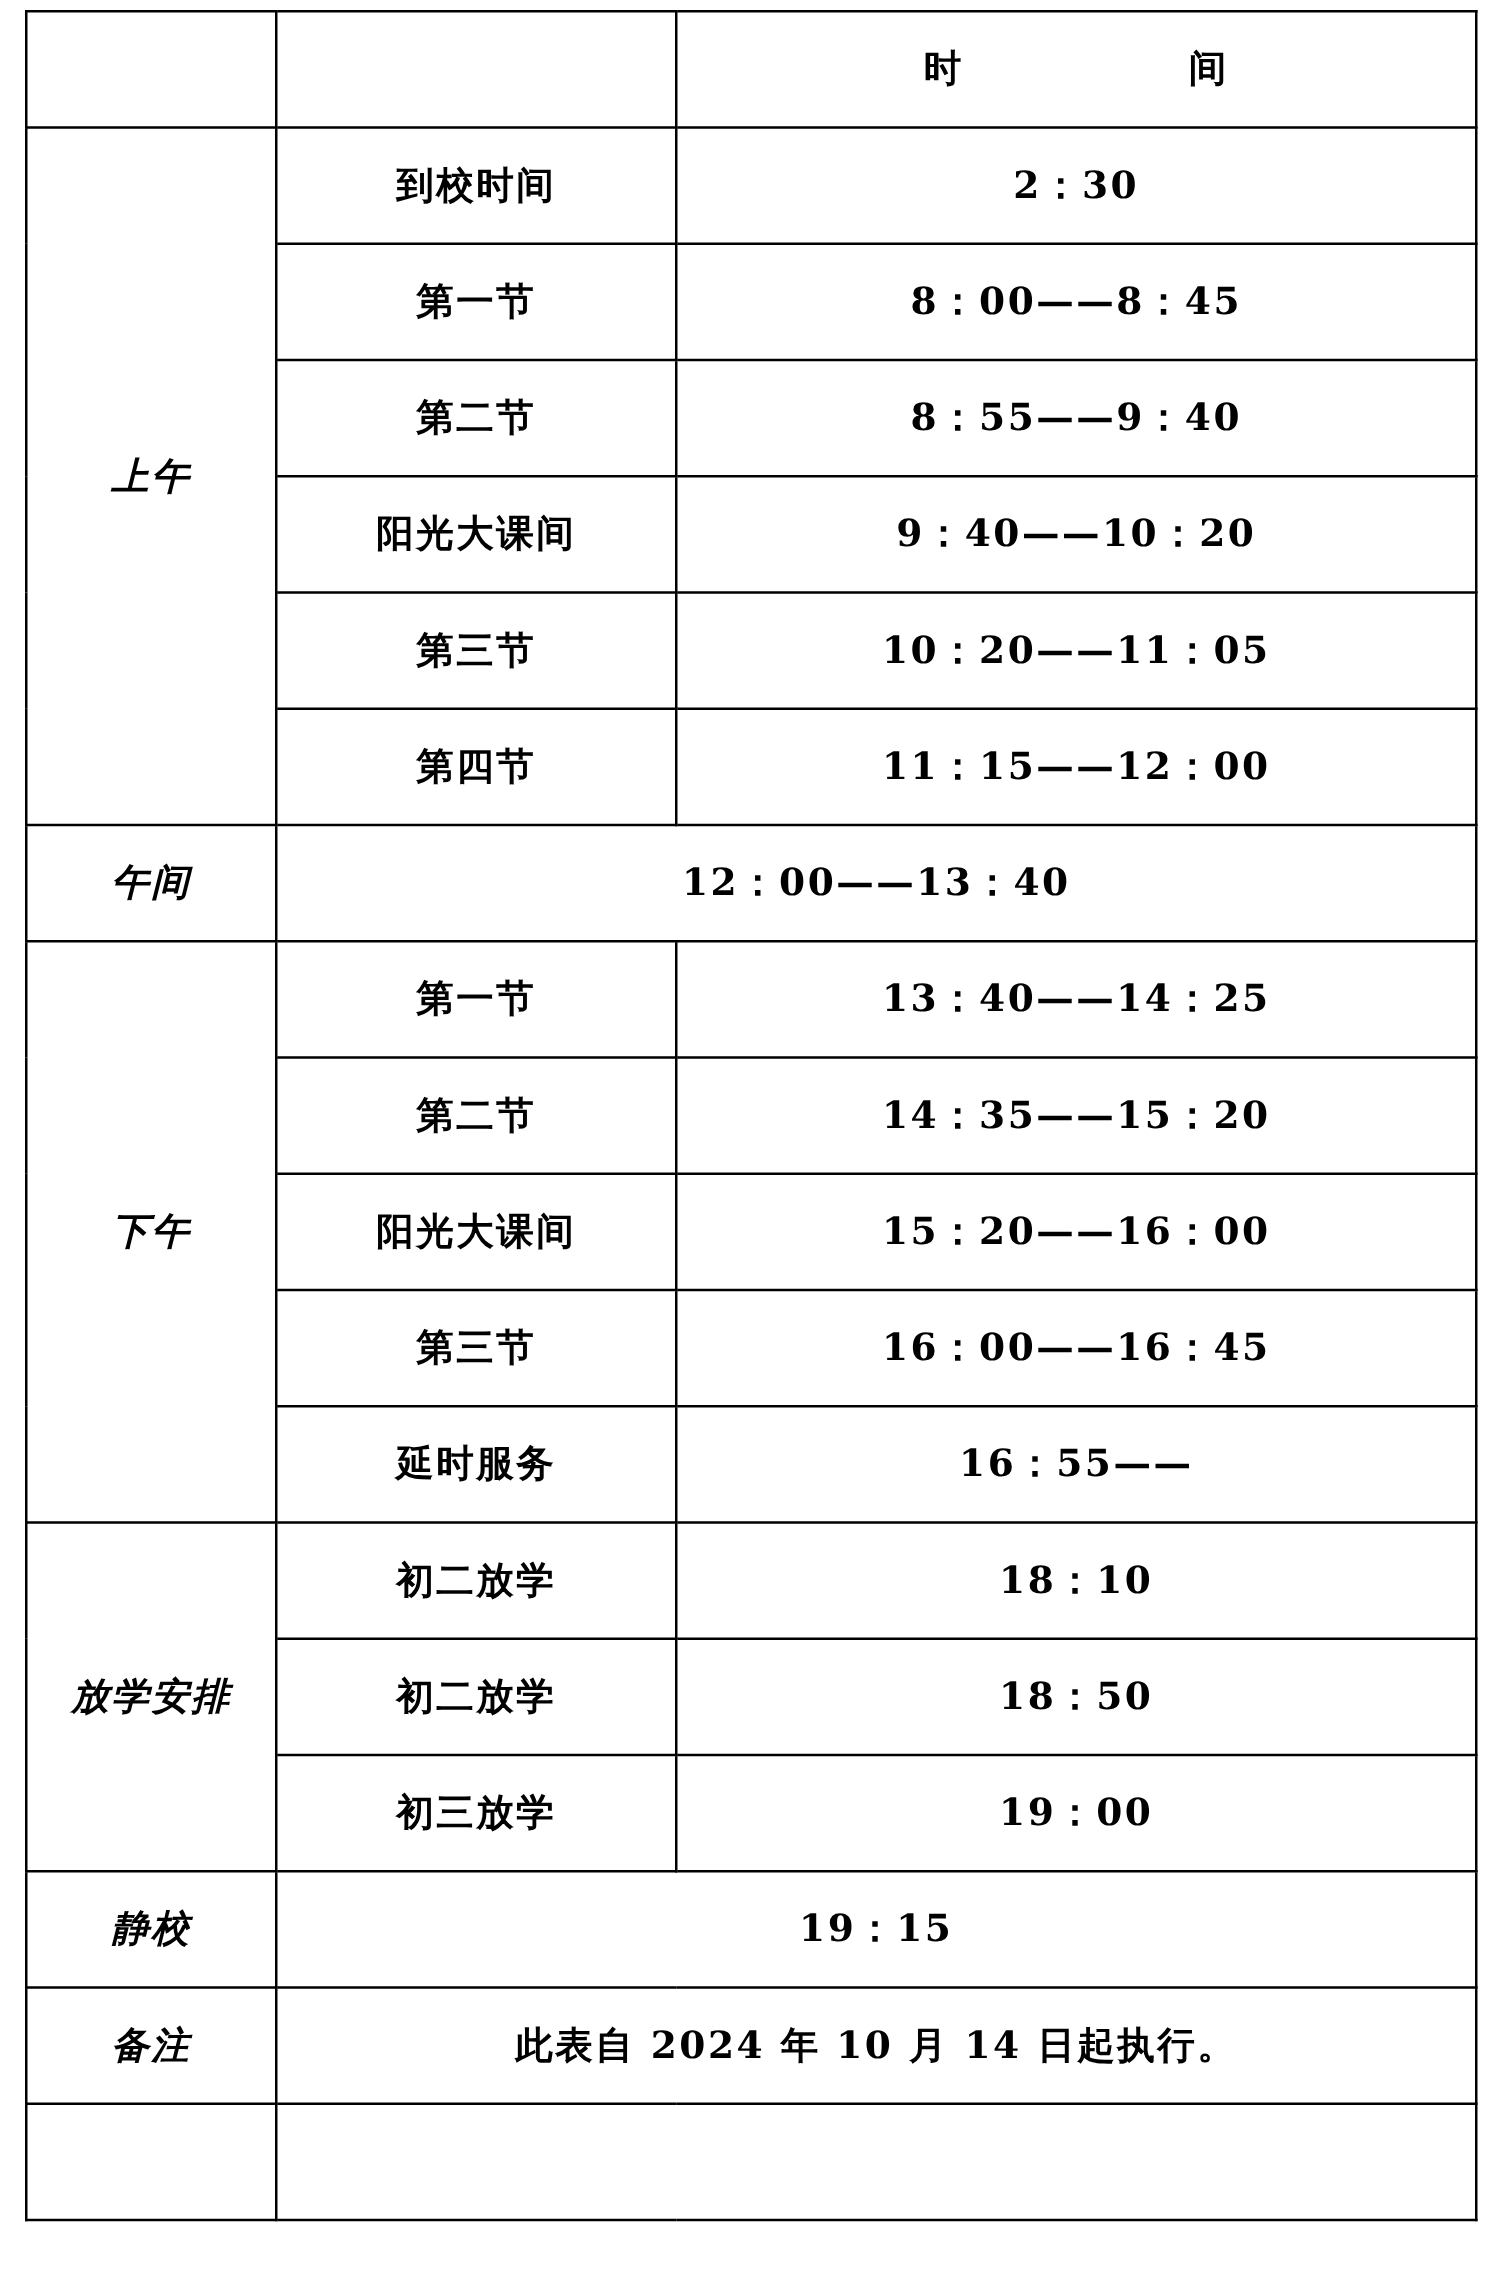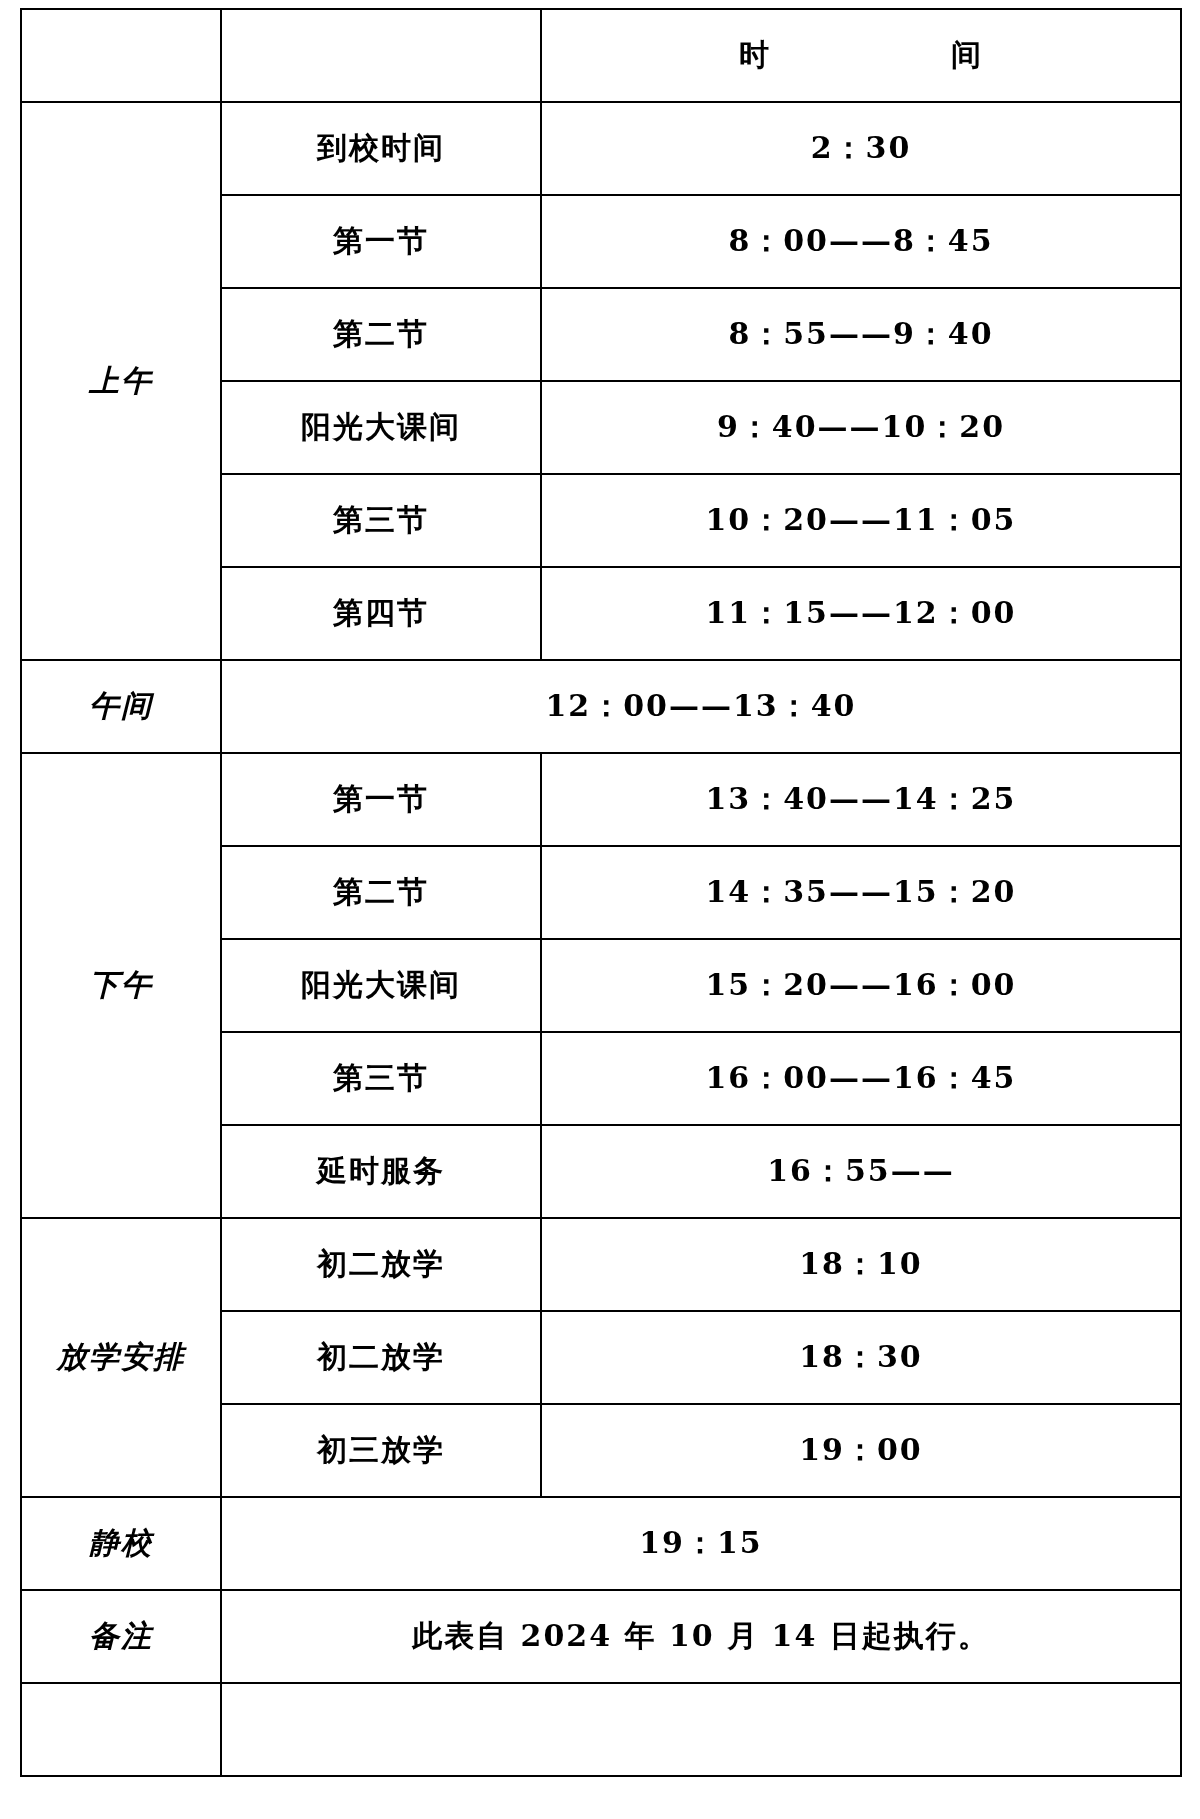--- a/index.html
+++ b/index.html
@@ -157,21 +157,21 @@
         <td class="time-val">16：55——</td>
       </tr>
 
       <tr>
         <td class="section-label" rowspan="3">放学安排</td>
         <td class="row-label">初二放学</td>
         <td class="time-val">18：10</td>
       </tr>
       <tr>
         <td class="row-label">初二放学</td>
-        <td class="time-val">18：30</td>
+        <td class="time-val">18：50</td>
       </tr>
       <tr>
         <td class="row-label">初三放学</td>
         <td class="time-val">19：00</td>
       </tr>
 
       <tr>
         <td class="section-label tall">静校</td>
         <td class="time-val tall" colspan="2">19：15</td>
       </tr>

